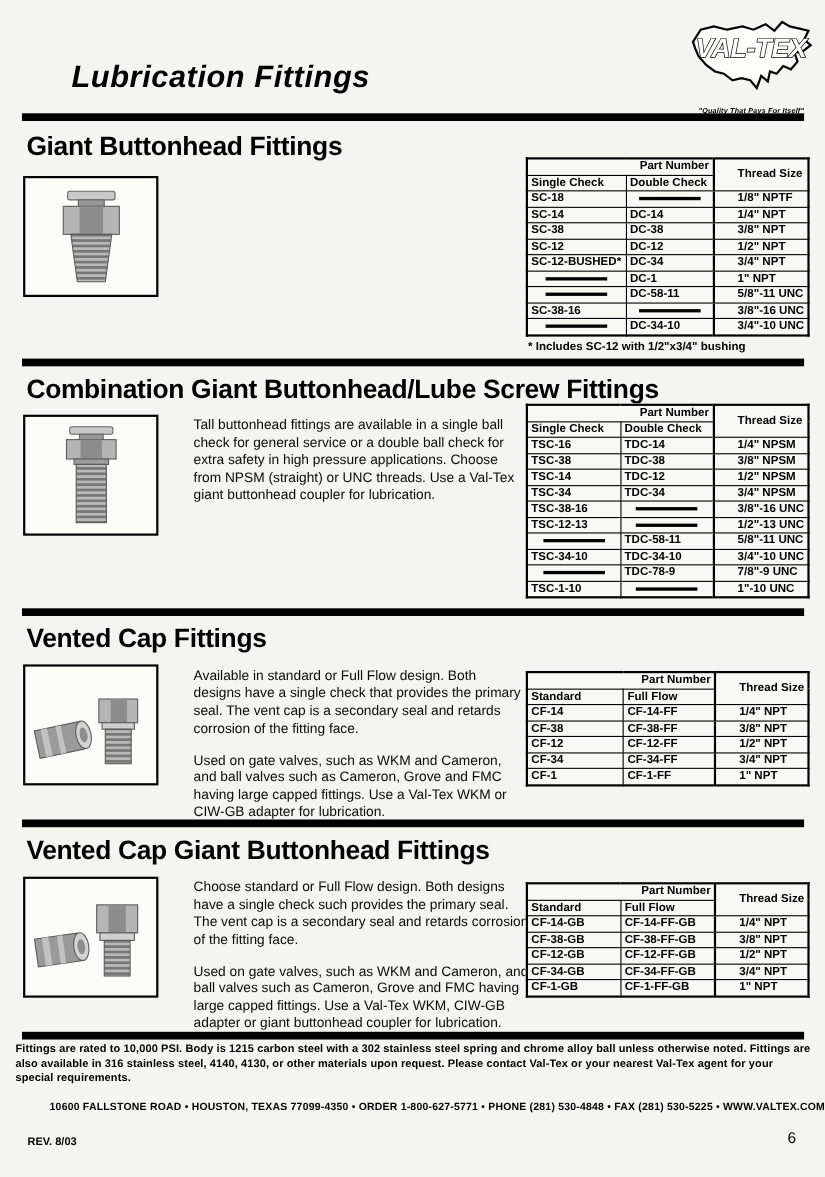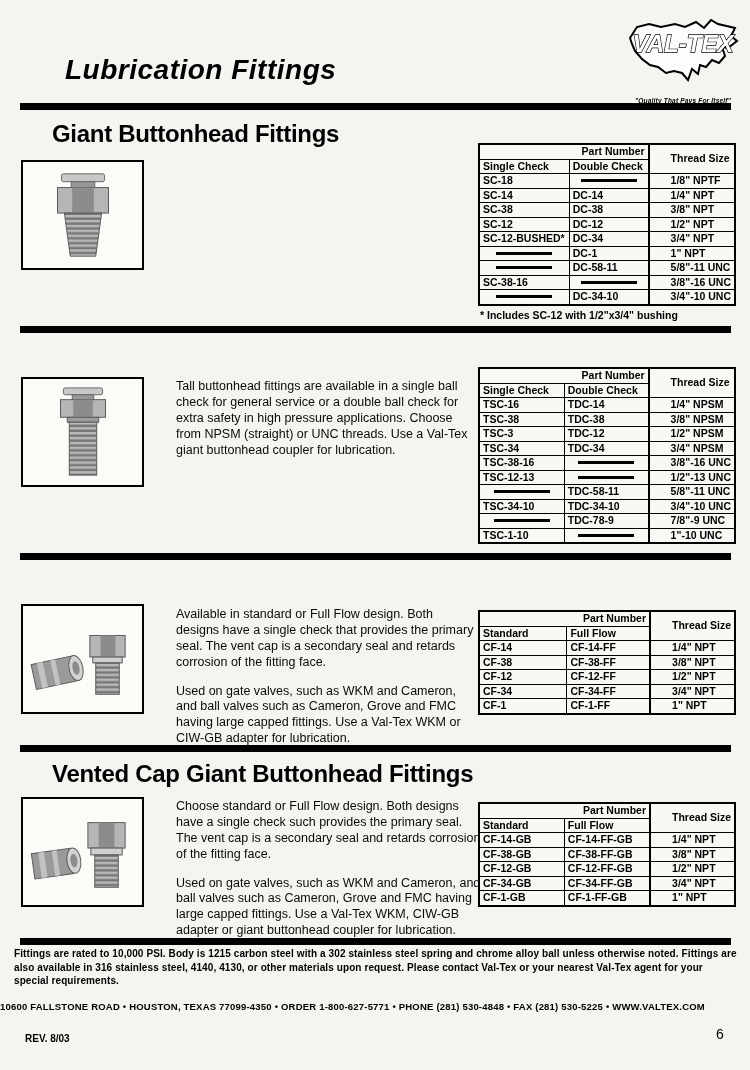--- a/index.html
+++ b/index.html
@@ -11,21 +11,21 @@
   }
   .bar { position:absolute; left:20px; width:711px; height:7px; background:#000; }
 
   .page-title {
     position:absolute; left:25px; top:54px;
     font-size:28px; font-weight:bold; font-style:italic; letter-spacing:.5px;margin-left:40px;
   }
   .logo { position:absolute; left:620px; top:14px; width:126px; text-align:center; }
   .logo .tagline { font-size:6.5px; font-weight:bold; font-style:italic; margin-top:1px; letter-spacing:.2px; }
 
-  .sec-heading { position:absolute; left:24px; font-size:24px; font-weight:bold; letter-spacing:-.3px; white-space:nowrap;margin-left:28px; }
+  .sec-heading { position:absolute; left:24px; font-size:24px; font-weight:bold; letter-spacing:-.3px; white-space:nowrap; }
 
   .img-box {
     position:absolute; left:21px; width:119px; height:106px;
     border:2px solid #000; background:#fbfbf8;
     display:flex; align-items:center; justify-content:center;
   }
   .para {
     position:absolute; left:176px; width:298px;
     font-size:12.5px; line-height:1.27; color:#0a0a0a;
   }
@@ -46,21 +46,21 @@
   .dash { display:block; width:56px; height:3px; background:#000; margin:4px auto; }
   .tbl-footnote {
     position:absolute; left:480px; font-size:10.5px; font-weight:bold;
   }
 
   .footer-note {
     position:absolute; left:14px; top:947px; width:724px;
     font-size:10px; line-height:1.35; font-weight:bold; letter-spacing:.1px;
   }
   .address {
-    position:absolute; left:0; top:1001px; width:750px; text-align:left;
+    position:absolute; left:0; top:1001px; width:750px; text-align:right;
     font-size:9.5px; font-weight:bold; letter-spacing:.2px;
   }
   .rev { position:absolute; left:25px; top:1033px; font-size:10px;font-weight:bold; }
   .pagenum { position:absolute; left:716px; top:1026px; font-size:14px; }
 </style>
 </head>
 <body>
 
 <div class="page">
 
@@ -160,20 +160,21 @@
             <span class="dash"></span>
           </td>
           <td>DC-34-10</td>
           <td class="c3">3/4"-10 UNC</td>
         </tr>
       </tbody>
   </table>
   <div class="tbl-footnote" style="top:309px">* Includes SC-12 with 1/2"x3/4" bushing</div>
   <div class="bar" style="top:326px"></div>
 
+  <div class="sec-heading" style="top:341px">Combination Giant Buttonhead/Lube Screw Fittings</div>
   <div class="img-box" style="top:377px">
     <svg width="100" height="98" viewBox="0 0 100 100">
       <defs>
           <pattern id="thrB" width="6" height="5" patternUnits="userSpaceOnUse">
         <rect width="6" height="5" fill="#b9b9b9"></rect>
             <rect y="2.5" width="6" height="2.5" fill="#777"></rect>
       </pattern>
         </defs>
       <rect x="30" y="5" width="40" height="7" rx="2" fill="#c8c8c8" stroke="#666"></rect>
       <rect x="39" y="12" width="22" height="5" fill="#979797" stroke="#666"></rect>
@@ -207,21 +208,21 @@
           <td>TSC-16</td>
           <td>TDC-14</td>
           <td class="c3">1/4" NPSM</td>
         </tr>
         <tr>
           <td>TSC-38</td>
           <td>TDC-38</td>
           <td class="c3">3/8" NPSM</td>
         </tr>
         <tr>
-          <td>TSC-3</td>
+          <td>TSC-14</td>
           <td>TDC-12</td>
           <td class="c3">1/2" NPSM</td>
         </tr>
         <tr>
           <td>TSC-34</td>
           <td>TDC-34</td>
           <td class="c3">3/4" NPSM</td>
         </tr>
         <tr>
           <td>TSC-38-16</td>
@@ -260,20 +261,21 @@
           <td>TSC-1-10</td>
           <td>
             <span class="dash"></span>
           </td>
           <td class="c3">1"-10 UNC</td>
         </tr>
       </tbody>
   </table>
   <div class="bar" style="top:553px"></div>
 
+  <div class="sec-heading" style="top:567px">Vented Cap Fittings</div>
   <div class="img-box" style="top:604px">
     <svg width="106" height="98" viewBox="0 0 106 100">
       <defs>
           <pattern id="thrC" width="6" height="5" patternUnits="userSpaceOnUse">
         <rect width="6" height="5" fill="#b9b9b9"></rect>
             <rect y="2.5" width="6" height="2.5" fill="#777"></rect>
       </pattern>
         </defs>
       <g transform="rotate(-12 28 62)">
         <rect x="2" y="50" width="42" height="26" fill="#9a9a9a" stroke="#5a5a5a"></rect>

